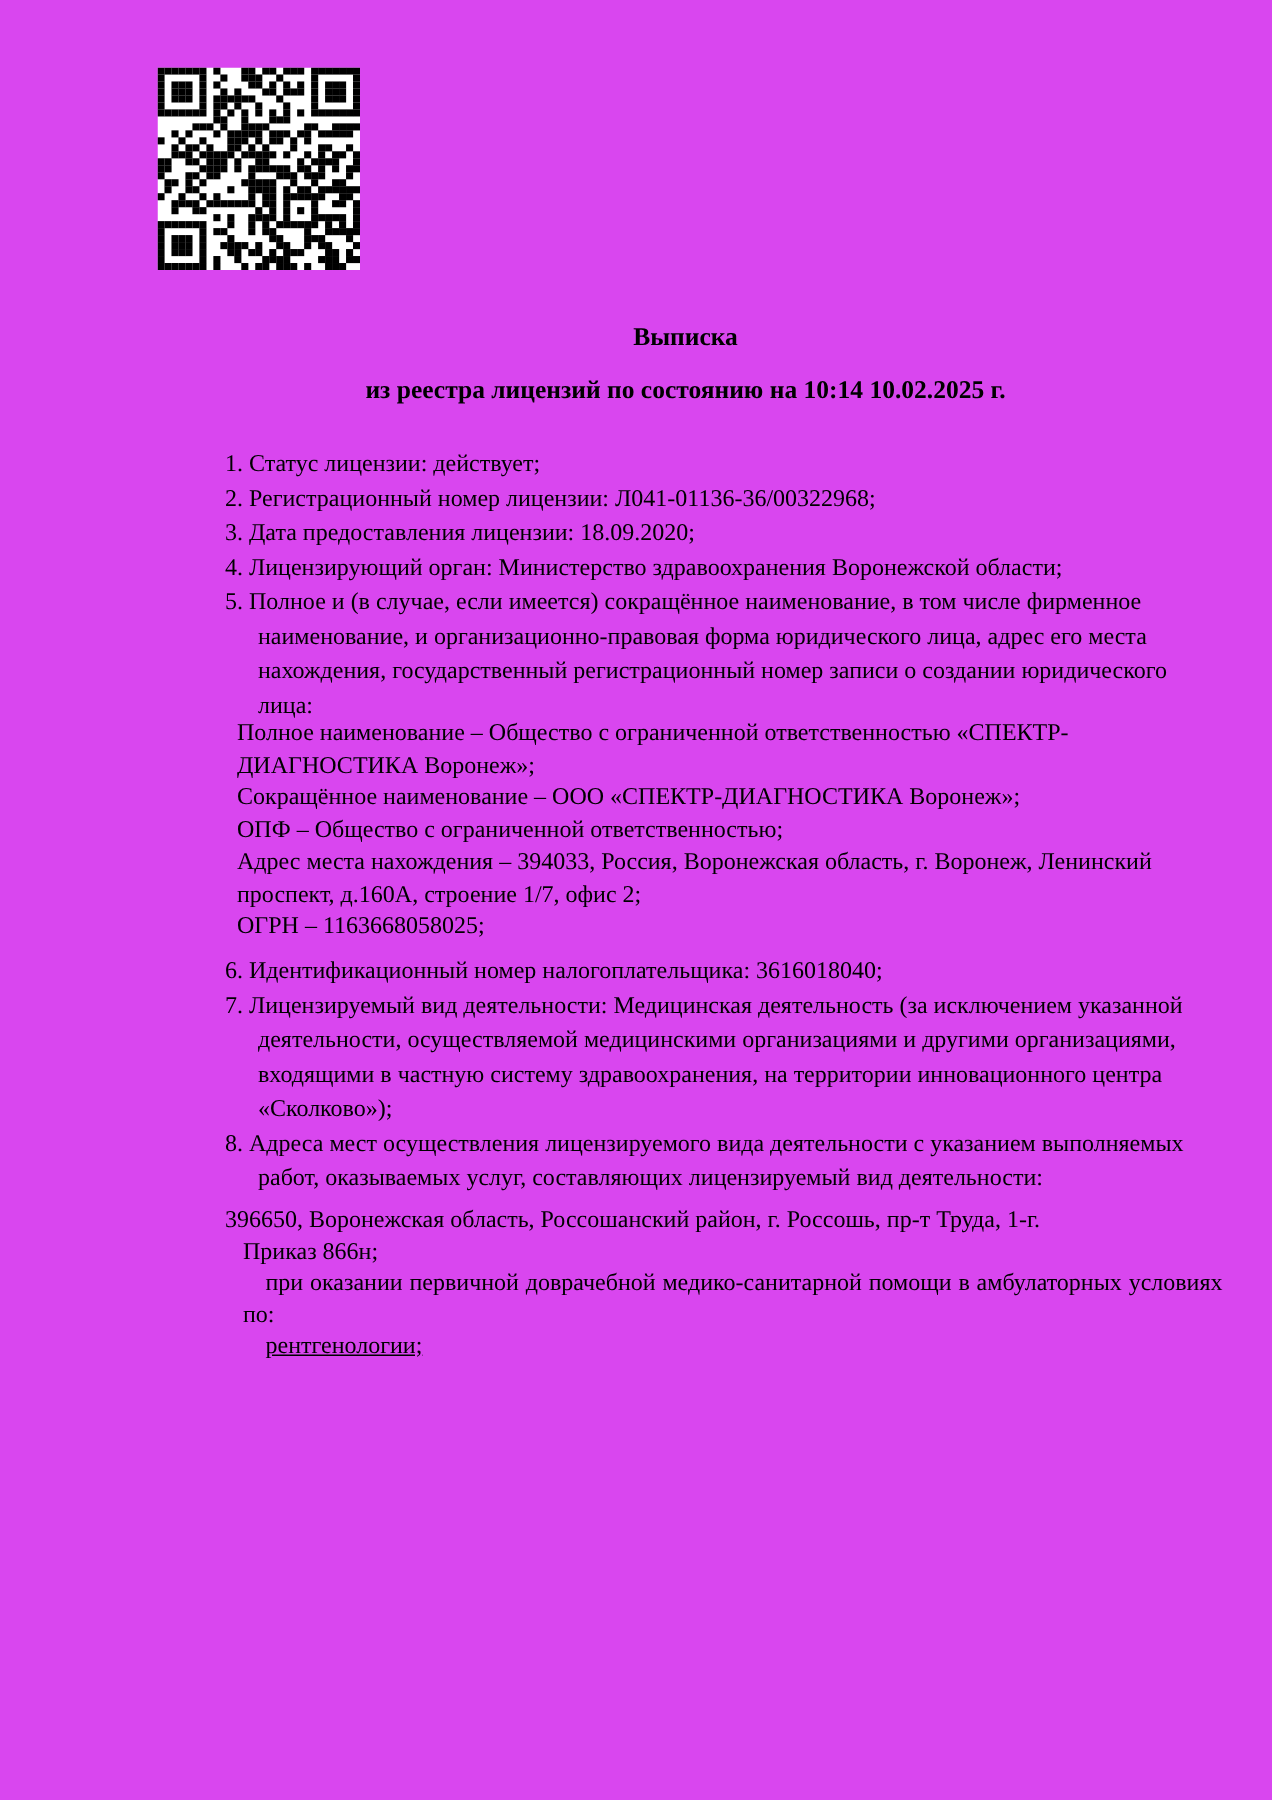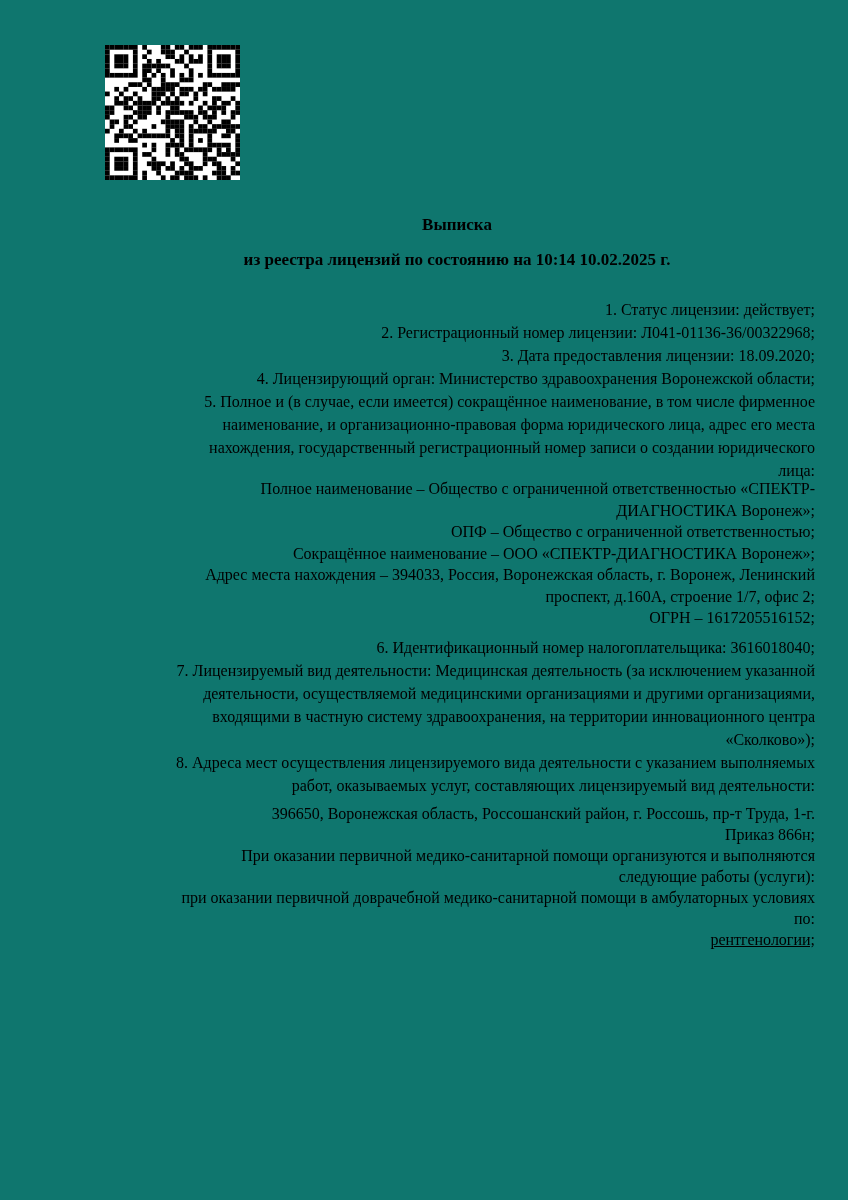--- a/index.html
+++ b/index.html
@@ -1,20 +1,20 @@
 <!DOCTYPE html>
 <html><head>
 <meta charset="utf-8">
 <style>
   html, body { margin: 0; padding: 0; background: #ffffff; }
   .page {
     position: relative;
     width: 848px;
     height: 1200px;
-    background: #0f766e;
+    background: #d946ef;
     color: #000000;
     font-family: "Liberation Serif", "DejaVu Serif", serif;
     overflow: hidden;
   }
   .qr {
     position: absolute;
     left: 105px;
     top: 45px;
     width: 135px;
     height: 135px;
@@ -31,21 +31,21 @@
   }
   .title-line2 { margin-top: 12px; }
   .content {
     position: absolute;
     top: 298px;
     left: 150px;
     width: 665px;
     font-size: 16px;
     line-height: 23px;
   }
-  .content p { margin: 0; text-align: right; }
+  .content p { margin: 0; }
   .item {
     margin: 0 0 10px 0;
     padding-left: 22px;
     text-indent: -22px;
     line-height: 23px;
   }
   .org-block { margin: -4px 0 7px 8px; }
   .org-block p { line-height: 21.5px; }
   .addr-block { margin-top: 6px; }
   .addr-block p { line-height: 21px; }
@@ -502,32 +502,31 @@
   <div class="content">
 
     <p class="item"><span>1.</span> <span>Статус лицензии: действует;</span></p>
     <p class="item"><span>2.</span> <span>Регистрационный номер лицензии: Л041-01136-36/00322968;</span></p>
     <p class="item"><span>3.</span> <span>Дата предоставления лицензии: 18.09.2020;</span></p>
     <p class="item"><span>4.</span> <span>Лицензирующий орган: Министерство здравоохранения Воронежской области;</span></p>
     <p class="item"><span>5.</span> <span>Полное и (в случае, если имеется) сокращённое наименование, в том числе фирменное наименование, и организационно-правовая форма юридического лица, адрес его места нахождения, государственный регистрационный номер записи о создании юридического лица:</span></p>
 
     <div class="org-block">
       <p>Полное наименование – Общество с ограниченной ответственностью «СПЕКТР-ДИАГНОСТИКА Воронеж»;</p>
+      <p>Сокращённое наименование – ООО «СПЕКТР-ДИАГНОСТИКА Воронеж»;</p>
       <p>ОПФ – Общество с ограниченной ответственностью;</p>
-      <p>Сокращённое наименование – ООО «СПЕКТР-ДИАГНОСТИКА Воронеж»;</p>
       <p>Адрес места нахождения – 394033, Россия, Воронежская область, г. Воронеж, Ленинский проспект, д.160А, строение 1/7, офис 2;</p>
-      <p>ОГРН – 1617205516152;</p>
+      <p>ОГРН – 1163668058025;</p>
     </div>
 
     <p class="item"><span>6.</span> <span>Идентификационный номер налогоплательщика: 3616018040;</span></p>
     <p class="item"><span>7.</span> <span>Лицензируемый вид деятельности: Медицинская деятельность (за исключением указанной деятельности, осуществляемой медицинскими организациями и другими организациями, входящими в частную систему здравоохранения, на территории инновационного центра «Сколково»);</span></p>
     <p class="item"><span>8.</span> <span>Адреса мест осуществления лицензируемого вида деятельности с указанием выполняемых работ, оказываемых услуг, составляющих лицензируемый вид деятельности:</span></p>
 
     <div class="addr-block">
       <p>396650, Воронежская область, Россошанский район, г. Россошь, пр-т Труда, 1-г.</p>
       <p class="ind1">Приказ 866н;</p>
-      <p class="ind1 just">При оказании первичной медико-санитарной помощи организуются и выполняются следующие работы (услуги):</p>
       <p class="ind1 just first-ind">при оказании первичной доврачебной медико-санитарной помощи в амбулаторных условиях по:</p>
       <p class="ind2">рентгенологии;</p>
     </div>
 
   </div>
 </div>
 
 </body></html>

